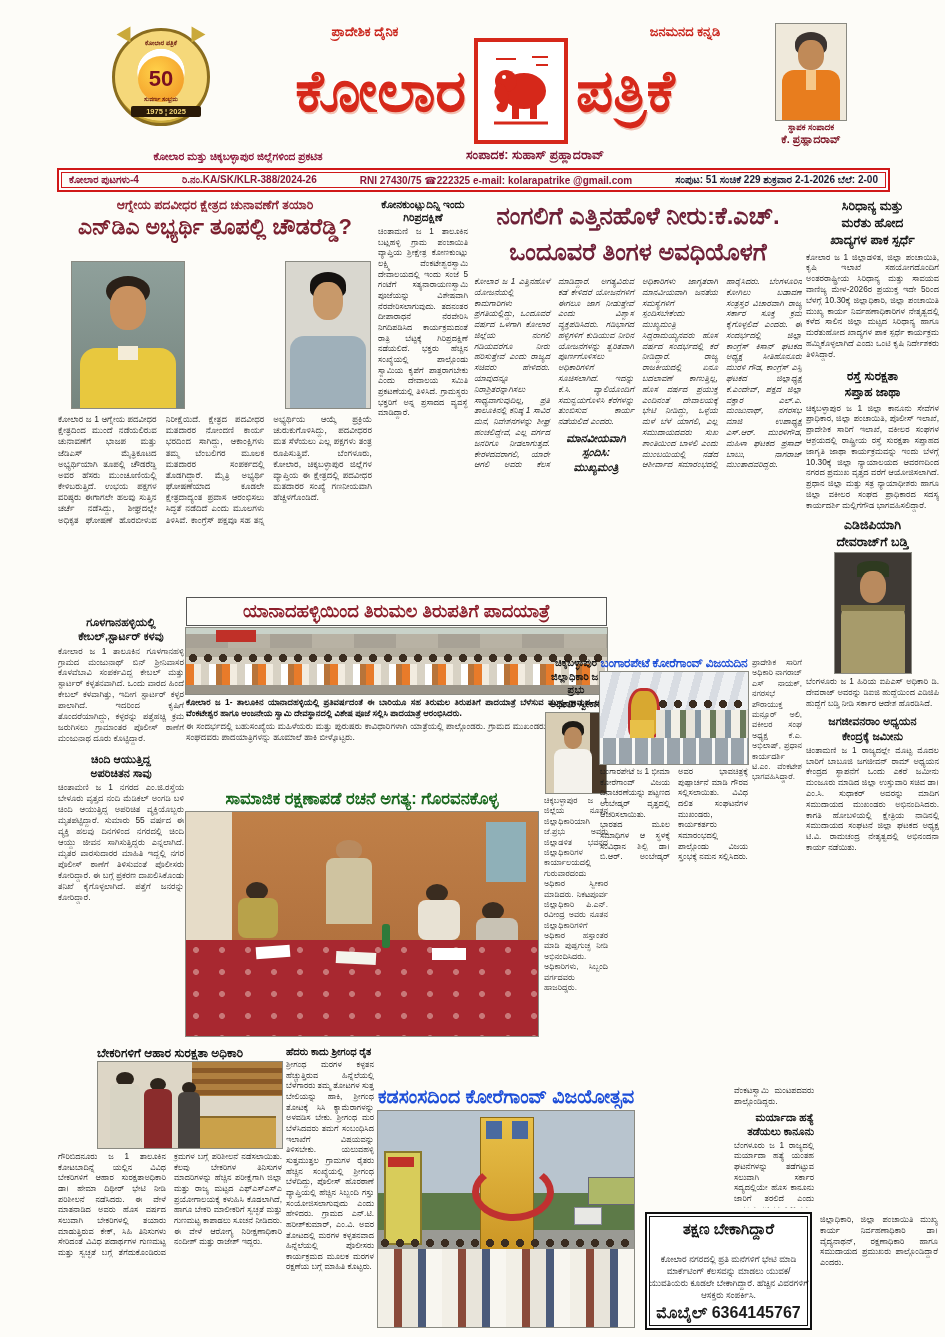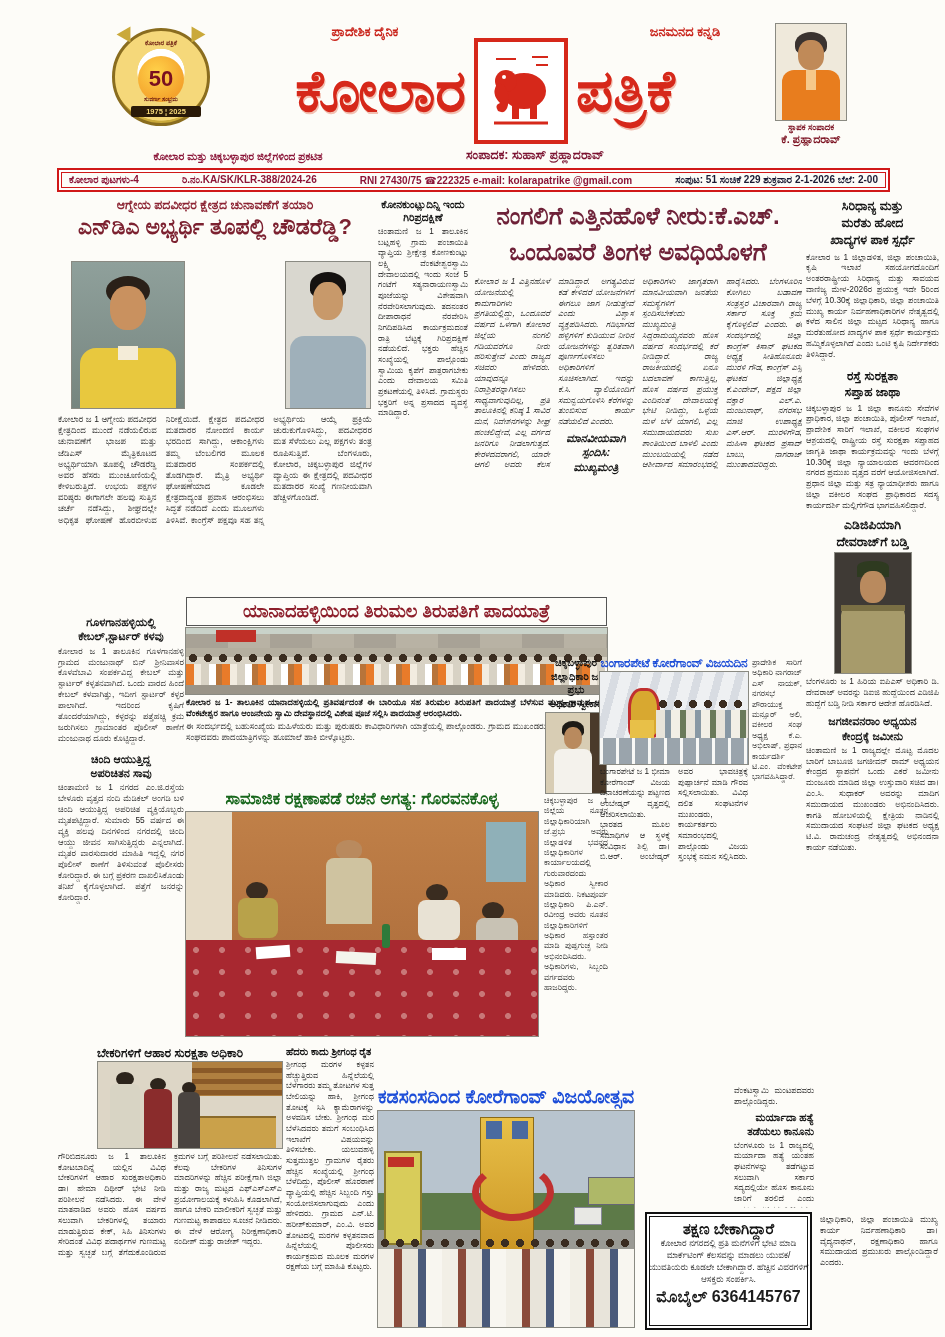--- a/index.html
+++ b/index.html
@@ -50,21 +50,21 @@
   .lead-bold{font-weight:bold;font-size:10px;text-align:left;color:#111;}
   
   .ph{position:absolute;overflow:hidden;outline:1px solid #8a8a82;background:#cfcdc2;}
   .ph .s{position:absolute;}
   .heads{background-image:radial-gradient(circle 4px at 7px 6px,#3a2c20 96%,transparent 100%);background-size:15px 13px;}
   .torsos{background-image:repeating-linear-gradient(90deg,#e87b2a 0 8px,#f2ece0 8px 15px,#d8d2c4 15px 23px,#ffffff 23px 30px,#b8743a 30px 36px);}
   
   #ad-box{position:absolute;left:645px;top:1212px;width:167px;height:118px;border:2px solid #111;
           box-shadow:inset 0 0 0 2px #fff,inset 0 0 0 3px #111;padding:6px 0 4px;box-sizing:border-box;text-align:center;background:#fff;}
   #ad-box .t{font-size:15px;font-weight:800;color:#111;}
-  #ad-box .b{font-size:8.8px;line-height:1.35;text-align:center;margin-top:0;}
+  #ad-box .b{font-size:8.8px;line-height:1.35;text-align:center;margin-top:16px;}
   #ad-box .p{font-size:16px;font-weight:800;margin-top:2px;}
 </style>
 </head>
 <body>
 
 <div id="page">
 
   <div>
     <div class="tagline" style="left:265px;">ಪ್ರಾದೇಶಿಕ ದೈನಿಕ</div>
     <div class="tagline" style="left:585px;">ಜನಮನದ ಕನ್ನಡಿ</div>

